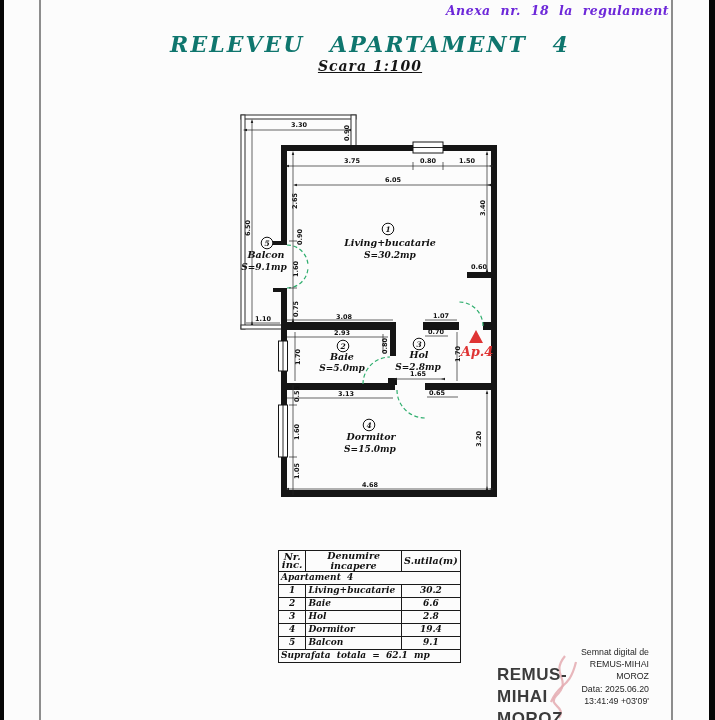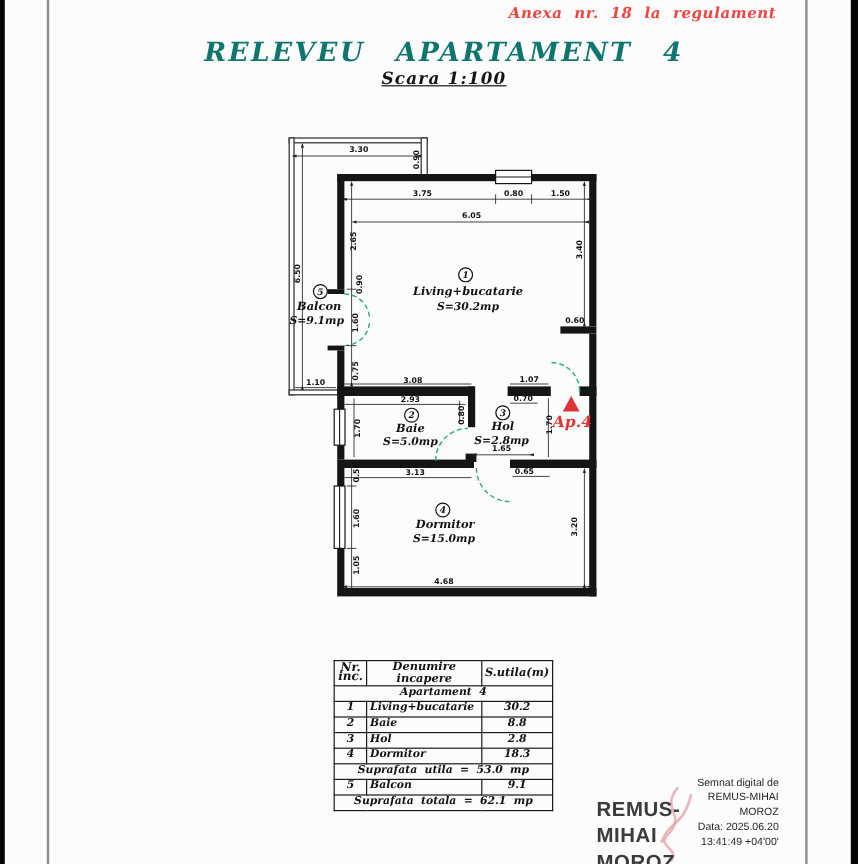--- a/index.html
+++ b/index.html
@@ -4,22 +4,22 @@
 <style>
   html,body{margin:0;padding:0;}
   .page{position:relative;width:715px;height:720px;background:#fcfcfc;overflow:hidden;
         font-family:"DejaVu Serif",serif;}
   
   .edge{position:absolute;top:0;bottom:0;background:#060606;}
   .edge.l{left:0;width:4px;} .edge.r{left:709px;width:6px;}
   .vline{position:absolute;top:0;bottom:0;width:2px;background:#8d8d8d;}
   .vline.l{left:39px;} .vline.r{left:671px;}
   
-  .anexa{position:absolute;top:3px;right:68px;font:700 italic 12.5px "DejaVu Serif",serif;
-         color:#ef4444;word-spacing:5px;letter-spacing:.5px;text-align:right;}
+  .anexa{position:absolute;top:3px;right:46px;font:700 italic 12.5px "DejaVu Serif",serif;
+         color:#6d28d9;word-spacing:5px;letter-spacing:.5px;text-align:right;}
   .title{position:absolute;top:31px;left:370px;transform:translateX(-50%);white-space:nowrap;
          font:700 italic 22px "DejaVu Serif",serif;color:#0f766e;letter-spacing:2px;word-spacing:16px;}
   .scara{position:absolute;top:58px;left:370px;transform:translateX(-50%);
          font:700 italic 14px "DejaVu Serif",serif;color:#151515;letter-spacing:1px;text-decoration:underline;}
   
   svg.plan{position:absolute;left:0;top:0;}
   .wall{fill:#151515;}
   .thinwall{fill:#ffffff;stroke:#3c3c3c;stroke-width:1.1;}
   .win{fill:#ffffff;stroke:#151515;stroke-width:1;}
   .winline{stroke:#151515;stroke-width:.9;fill:none;}
@@ -33,21 +33,21 @@
   .ap4{font:700 italic 13px "DejaVu Serif",serif;fill:#df3434;text-anchor:middle;}
   .tri{fill:#df3434;}
   .flour{fill:none;stroke:#e4aab0;stroke-width:2.2;opacity:.85;}
   
   table.areas{position:absolute;left:278px;top:550px;width:183px;border-collapse:collapse;
         border:1.5px solid #1a1a1a;font:700 italic 9px "DejaVu Serif",serif;color:#111;}
   table.areas td{border:1px solid #1a1a1a;padding:0 2px;height:12px;line-height:1.05;}
   td.c{text-align:center;} td.nm{padding-left:7px;}
   td.hdr{font-size:9.5px;text-align:center;height:16px;}
   td.hdr .sm{font-size:10px;line-height:7.5px;}
-  td.span{text-align:center;height:13px;word-spacing:3px;}
+  td.span{height:13px;word-spacing:3px;}
   
   .sig-name{position:absolute;left:497px;top:664px;font:700 17px "Liberation Sans",sans-serif;
             color:#3b3b3b;line-height:22px;letter-spacing:.5px;}
   .sig-details{position:absolute;left:581px;top:646px;font:400 8.8px "Liberation Sans",sans-serif;
             color:#262626;line-height:12.2px;text-align:right;}
 </style>
 </head>
 <body>
 
 <div class="page">
@@ -223,34 +223,31 @@
       <td class="span" colspan="3">Apartament 4</td>
     </tr>
     <tr>
       <td class="c">1</td>
       <td class="nm">Living+bucatarie</td>
       <td class="c">30.2</td>
     </tr>
     <tr>
       <td class="c">2</td>
       <td class="nm">Baie</td>
-      <td class="c">8.8</td>
+      <td class="c">6.6</td>
     </tr>
     <tr>
       <td class="c">3</td>
       <td class="nm">Hol</td>
       <td class="c">2.8</td>
     </tr>
     <tr>
       <td class="c">4</td>
       <td class="nm">Dormitor</td>
-      <td class="c">18.3</td>
-    </tr>
-    <tr>
-      <td class="span" colspan="3">Suprafata utila = 53.0 mp</td>
+      <td class="c">19.4</td>
     </tr>
     <tr>
       <td class="c">5</td>
       <td class="nm">Balcon</td>
       <td class="c">9.1</td>
     </tr>
     <tr>
       <td class="span" colspan="3">Suprafata totala = 62.1 mp</td>
     </tr>
   </tbody>
@@ -259,16 +256,16 @@
   <div class="sig-name">
     <div>REMUS-</div>
     <div>MIHAI</div>
     <div>MOROZ</div>
   </div>
   <div class="sig-details">
     <div>Semnat digital de</div>
     <div>REMUS-MIHAI</div>
     <div>MOROZ</div>
     <div>Data: 2025.06.20</div>
-    <div>13:41:49 +04'00'</div>
+    <div>13:41:49 +03'09'</div>
   </div>
 
 </div>
 
 </body></html>

